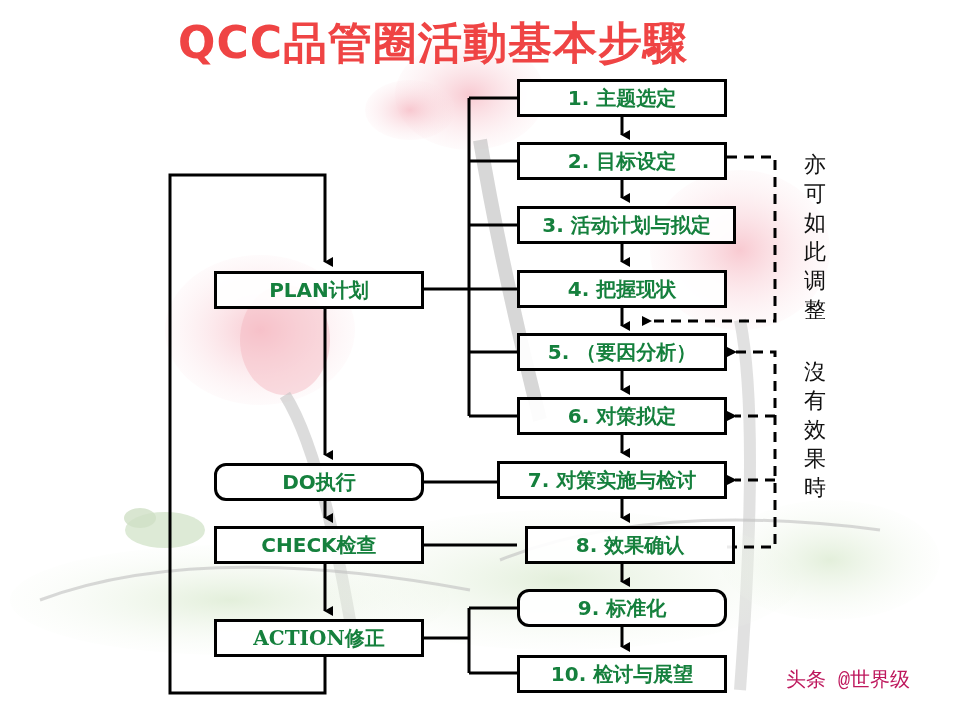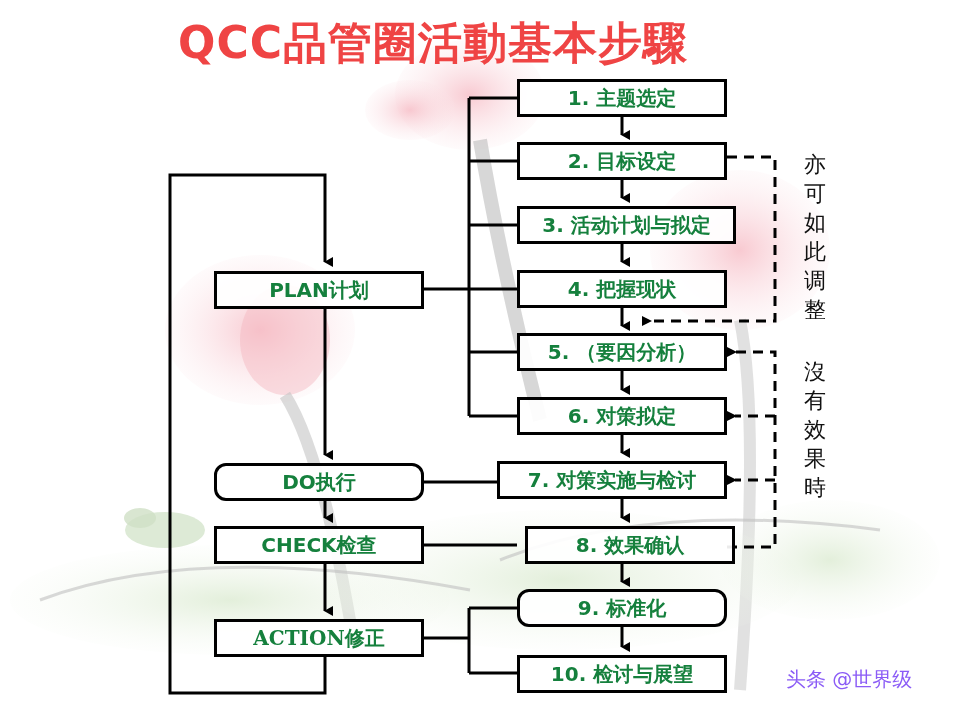--- a/index.html
+++ b/index.html
@@ -3,21 +3,21 @@
 <meta charset="utf-8">
 <style>
   html,body{margin:0;padding:0;}
   body{width:960px;height:720px;position:relative;overflow:hidden;background:#ffffff;font-family:"DejaVu Sans","Liberation Sans",sans-serif;}
   .bg{position:absolute;left:0;top:0;width:960px;height:720px;}
   .title{position:absolute;left:178px;top:14px;font-size:44px;font-weight:bold;color:#ef4444;letter-spacing:1px;white-space:nowrap;font-family:"DejaVu Sans","Liberation Sans",sans-serif;}
   .box{position:absolute;border:3px solid #000;background:rgba(255,255,255,0.92);box-sizing:border-box;display:flex;align-items:center;justify-content:center;font-weight:bold;font-size:20px;color:#15803d;white-space:nowrap;}
   .wires{position:absolute;left:0;top:0;width:960px;height:720px;}
   .vtext{position:absolute;left:802px;width:26px;font-size:22px;line-height:29px;color:#111;text-align:center;font-family:"DejaVu Serif","Liberation Serif",serif;}
   .vtext span{display:block;}
-  .watermark{position:absolute;left:786px;top:666px;font-size:20px;color:#8b5cf6;white-space:nowrap;}
+  .watermark{position:absolute;left:786px;top:666px;font-size:20px;color:#be185d;white-space:nowrap;font-family:Liberation Mono, monospace;}
 </style>
 </head>
 <body>
 
 <svg class="bg" viewBox="0 0 960 720">
   <defs>
     <radialGradient id="pk" cx="50%" cy="50%" r="50%">
       <stop offset="0%" stop-color="#f6b8c2" stop-opacity="0.75"></stop>
       <stop offset="100%" stop-color="#fbe3e7" stop-opacity="0.15"></stop>
     </radialGradient>

